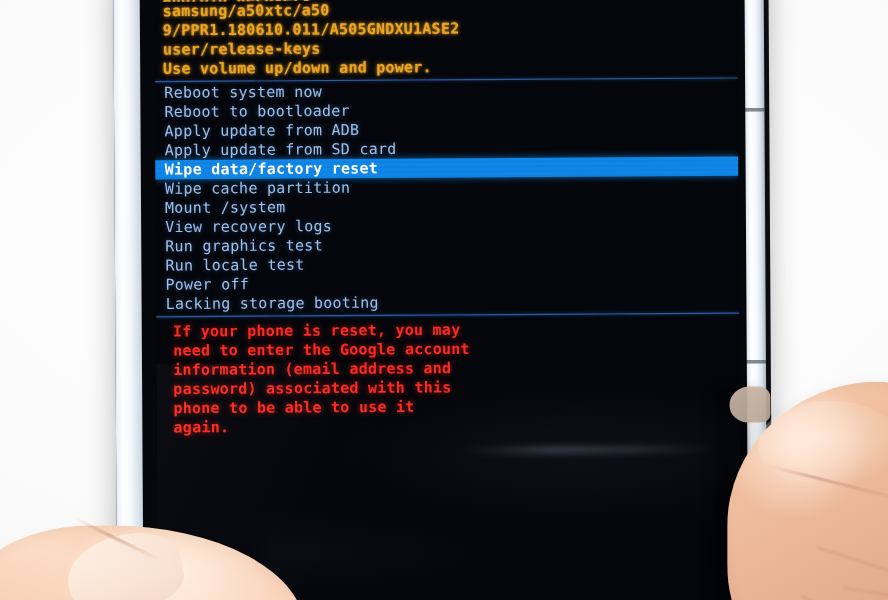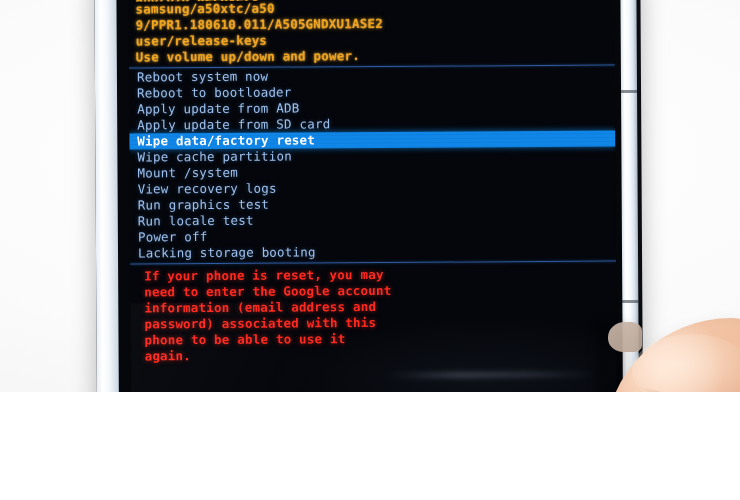--- a/index.html
+++ b/index.html
@@ -4,21 +4,21 @@
 <style>
   * { margin:0; padding:0; box-sizing:border-box; }
   html, body {
     width:740px; height:500px;
     overflow:hidden;
     background:#ffffff;
     font-family:"DejaVu Sans Mono", monospace;
   }
   #stage {
     position:relative;
-    width:740px; height:392px;
+    width:740px; height:500px;
     background:#fdfdfd;
     overflow:hidden;
   }
 
   
   .backdrop {
     position:absolute; inset:0;
     background:
       radial-gradient(120% 90% at 50% 40%, #ffffff 0%, #fbfbfb 55%, #f2f2f2 100%);
   }

